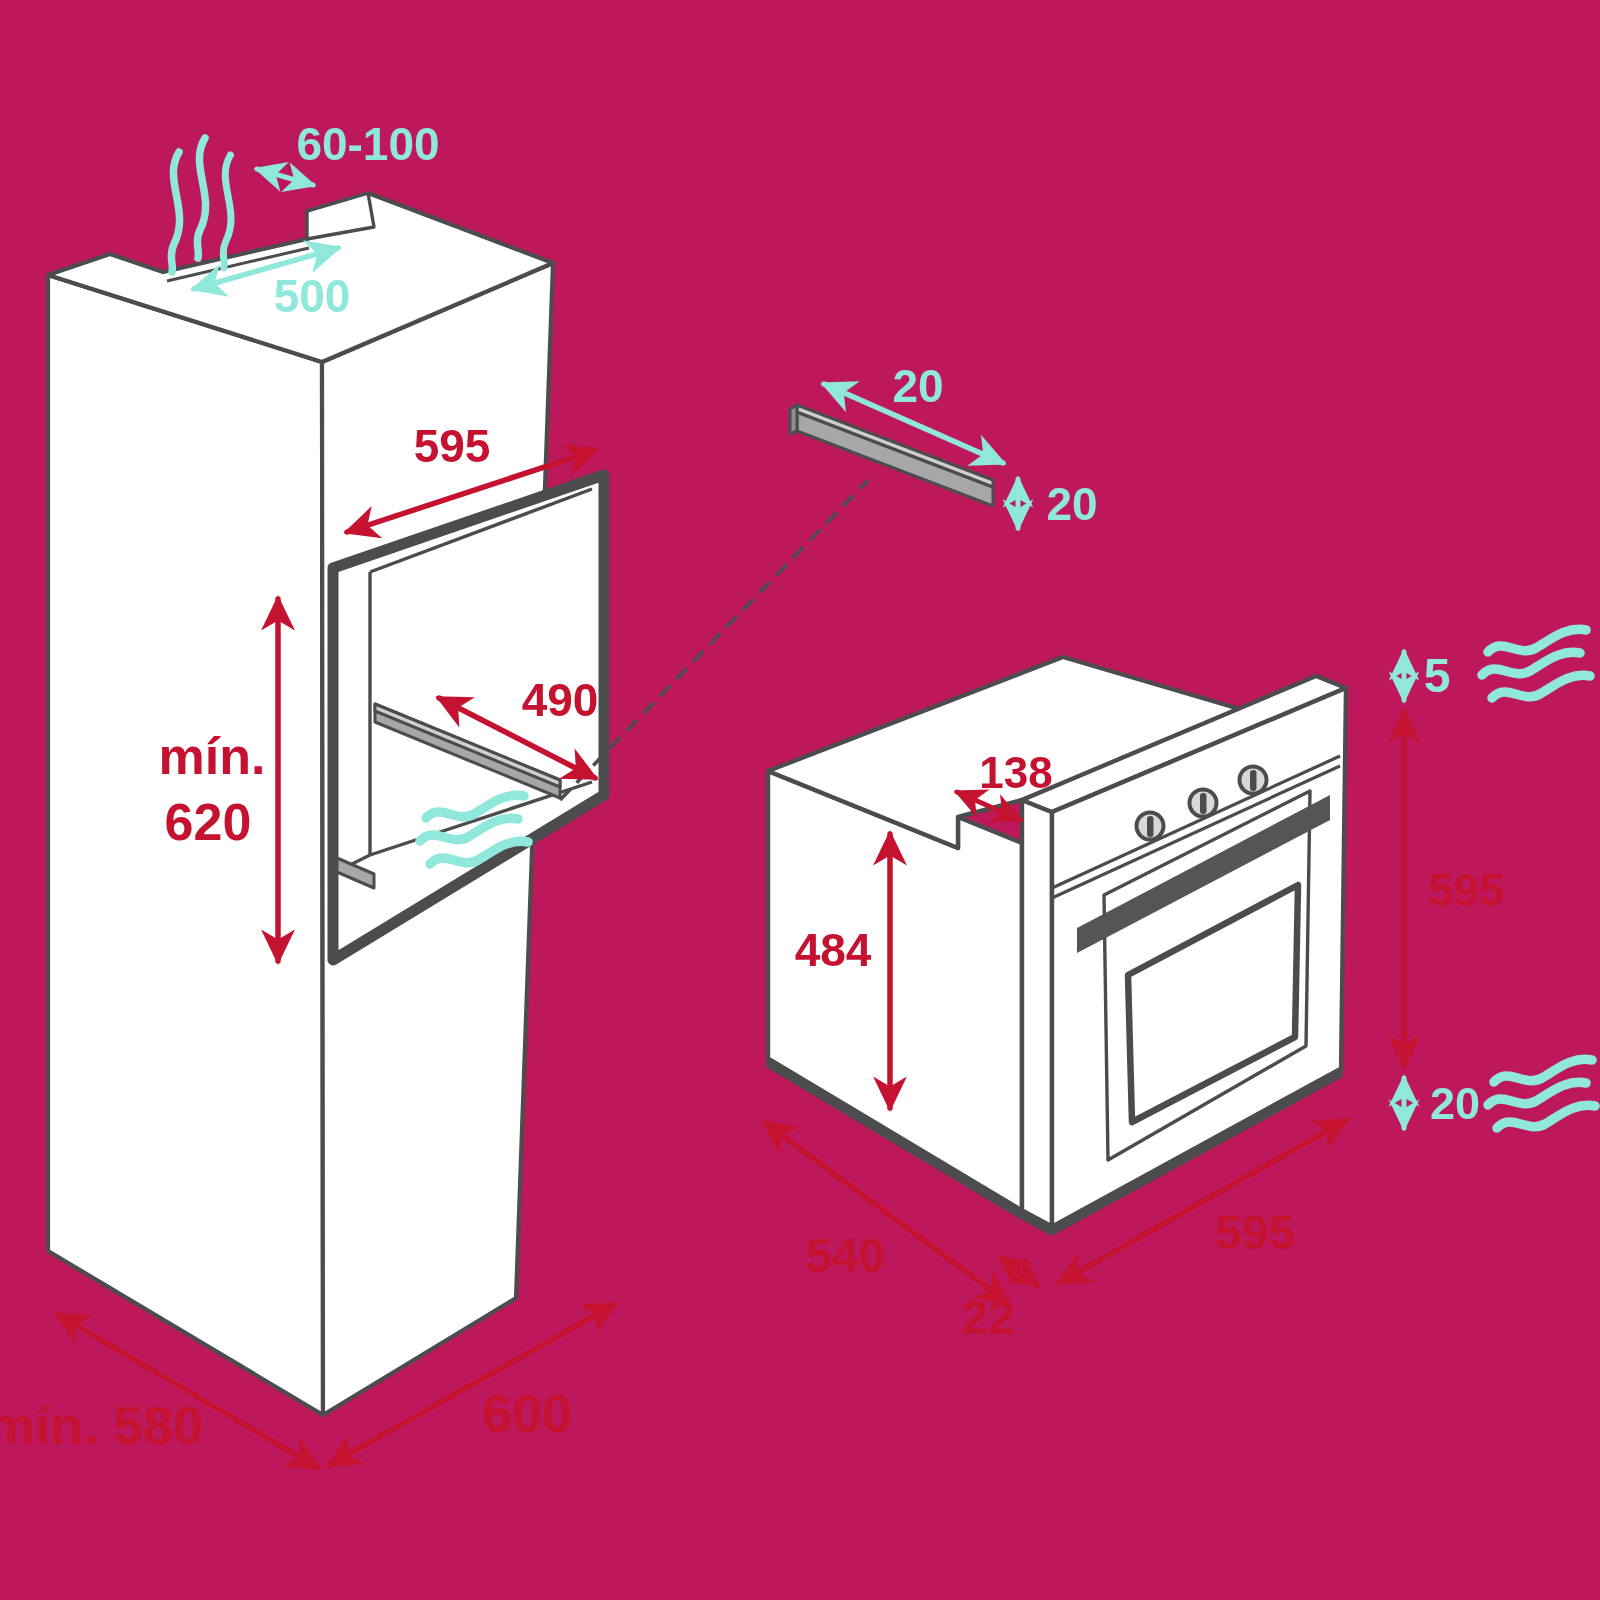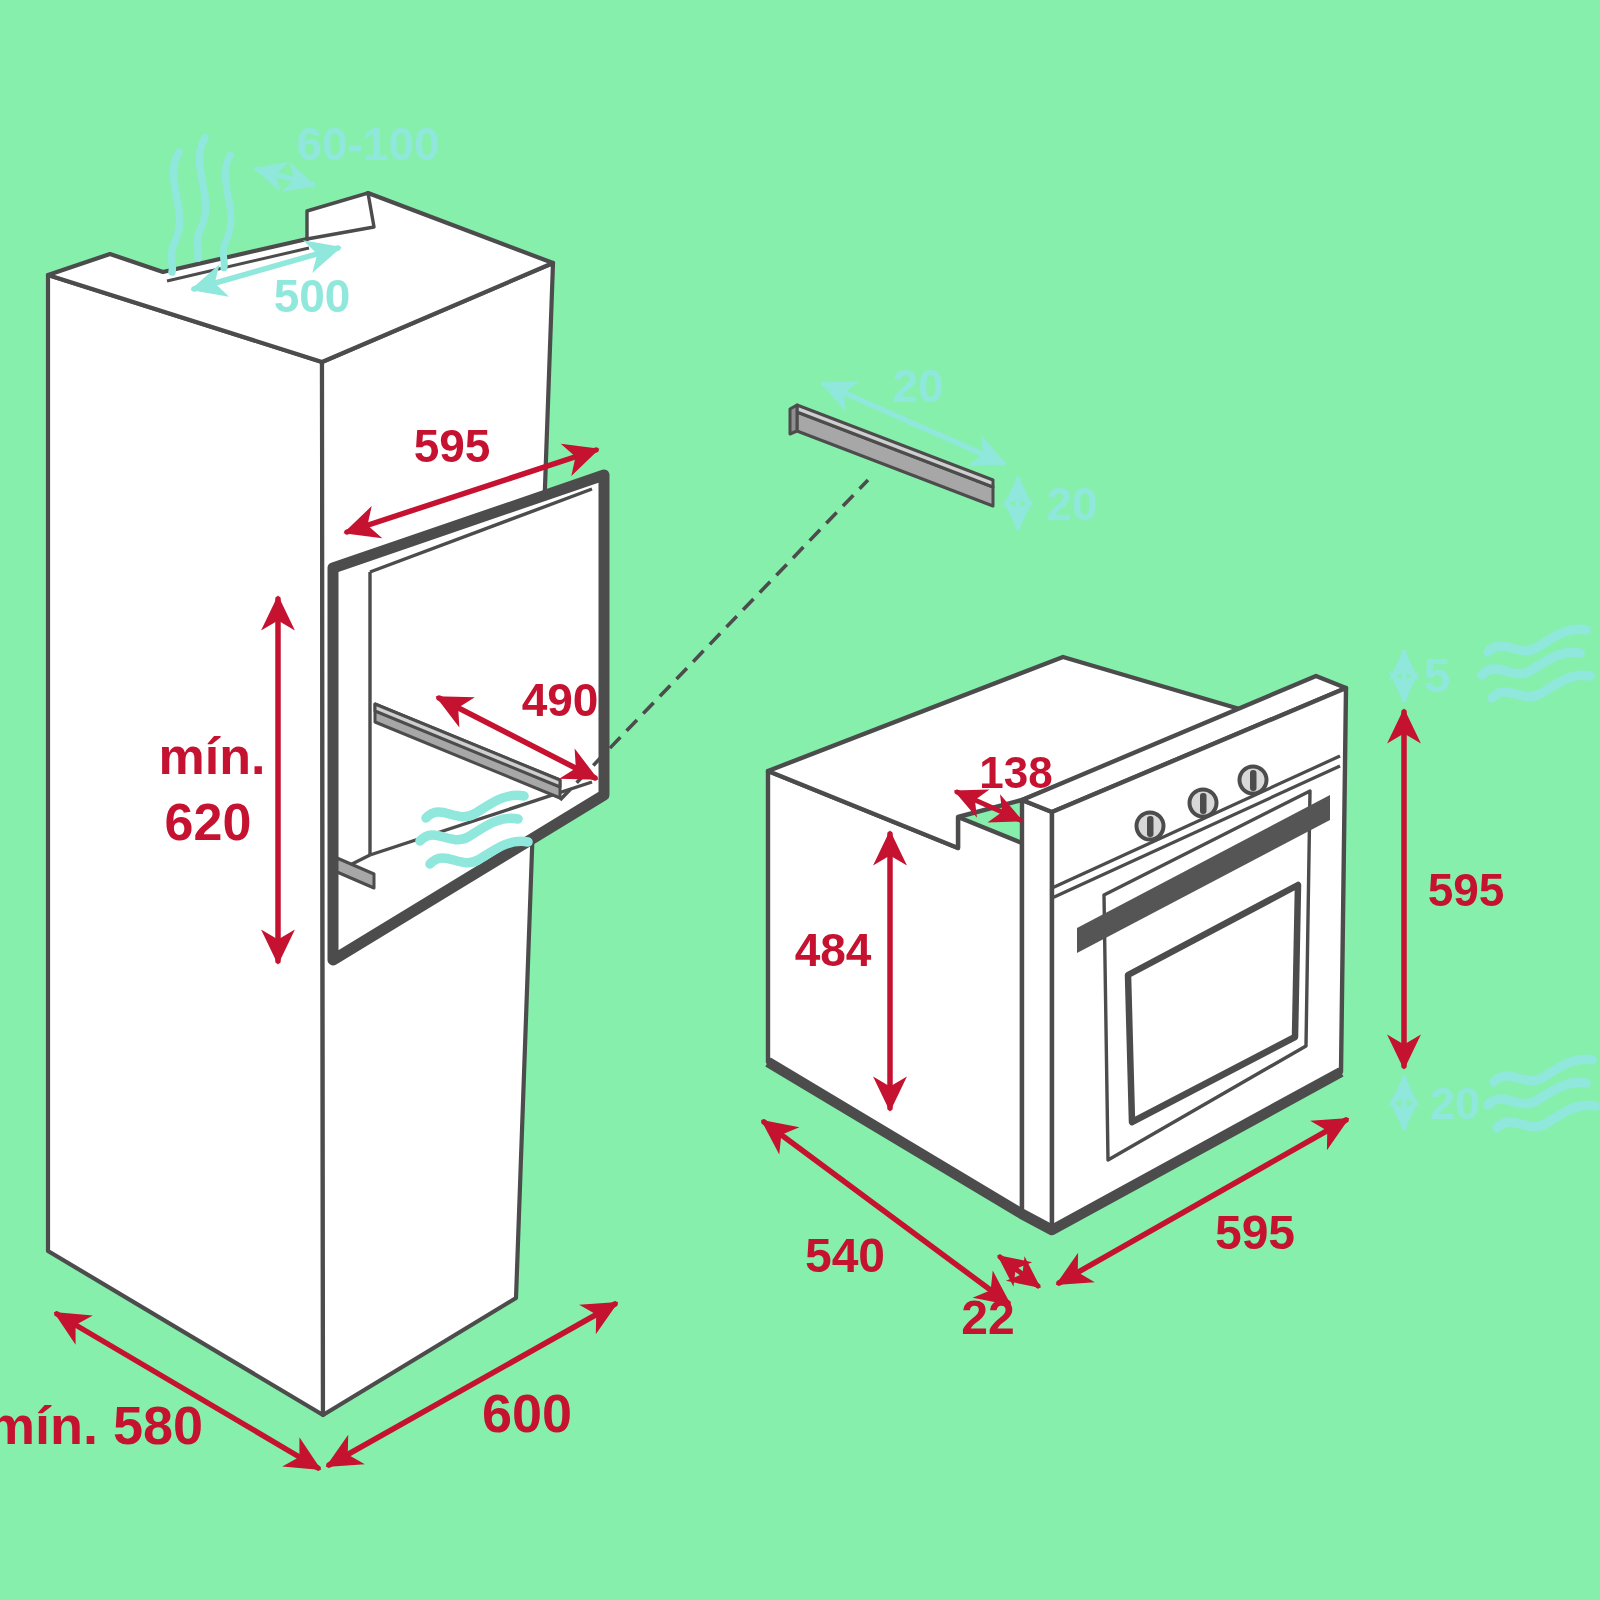--- a/index.html
+++ b/index.html
@@ -1,16 +1,16 @@
 <!DOCTYPE html>
 <html><head>
 <meta charset="utf-8">
 <style>
   html,body{margin:0;padding:0;background:#ffffff;}
-  .stage{width:1600px;height:1600px;position:relative;background:#86efac;overflow:hidden;}
+  .stage{width:1600px;height:1600px;position:relative;background:#be185d;overflow:hidden;}
   svg{display:block;}
   text{font-family:"Liberation Sans", sans-serif;font-weight:700;}
   .t-red{fill:#C51230;}
   .t-cyan{fill:#8FE8DB;}
 </style>
 </head>
 <body>
 
 <div class="stage">
 <svg width="1600" height="1600" viewBox="0 0 1600 1600">

